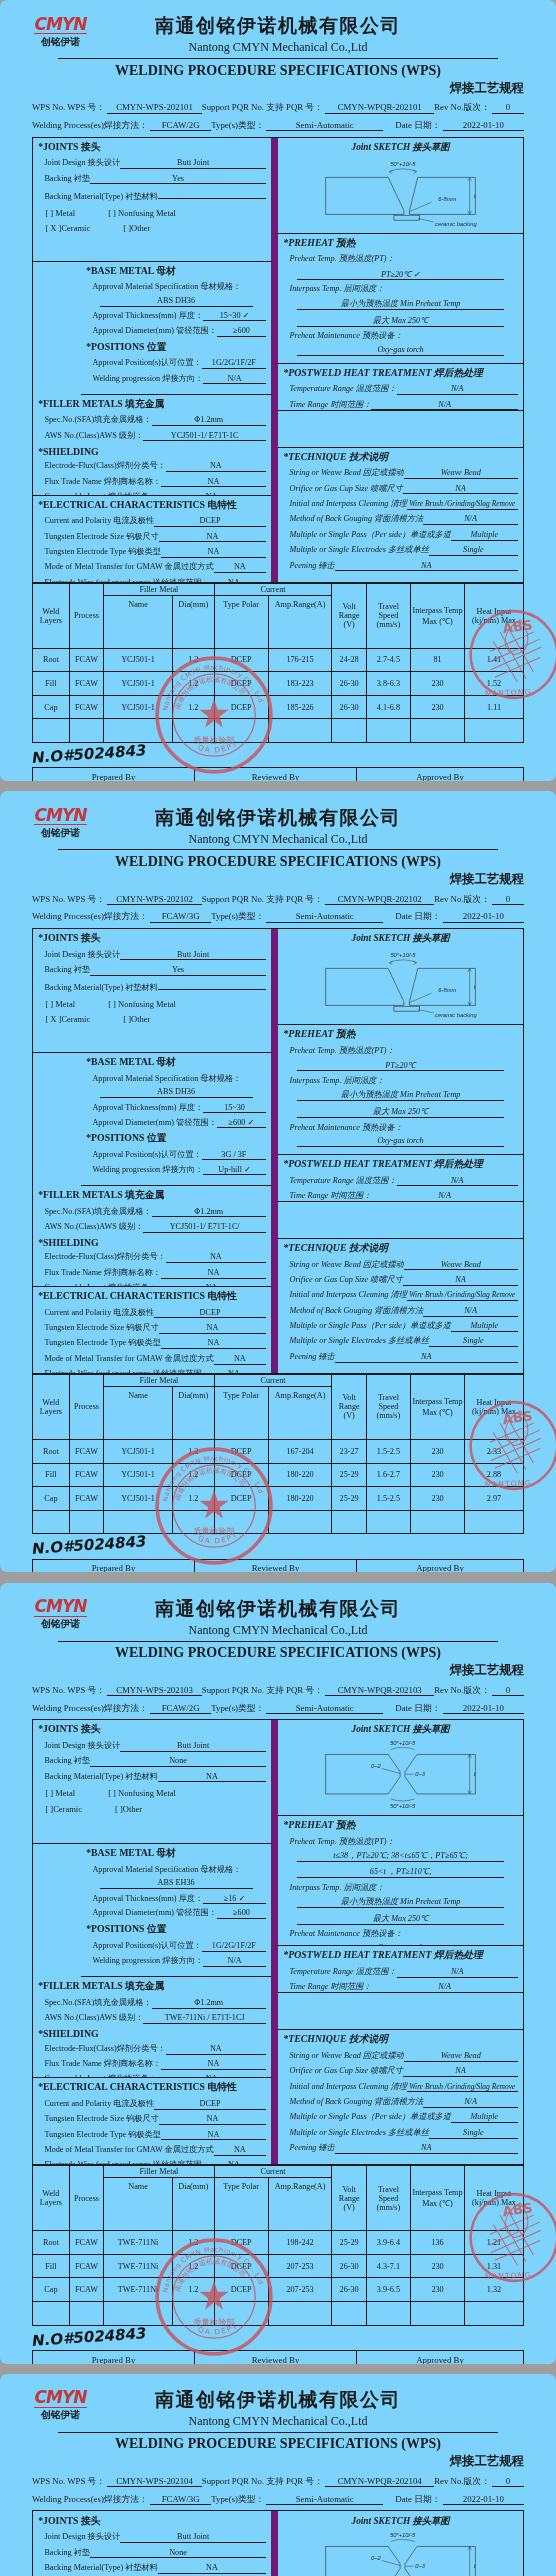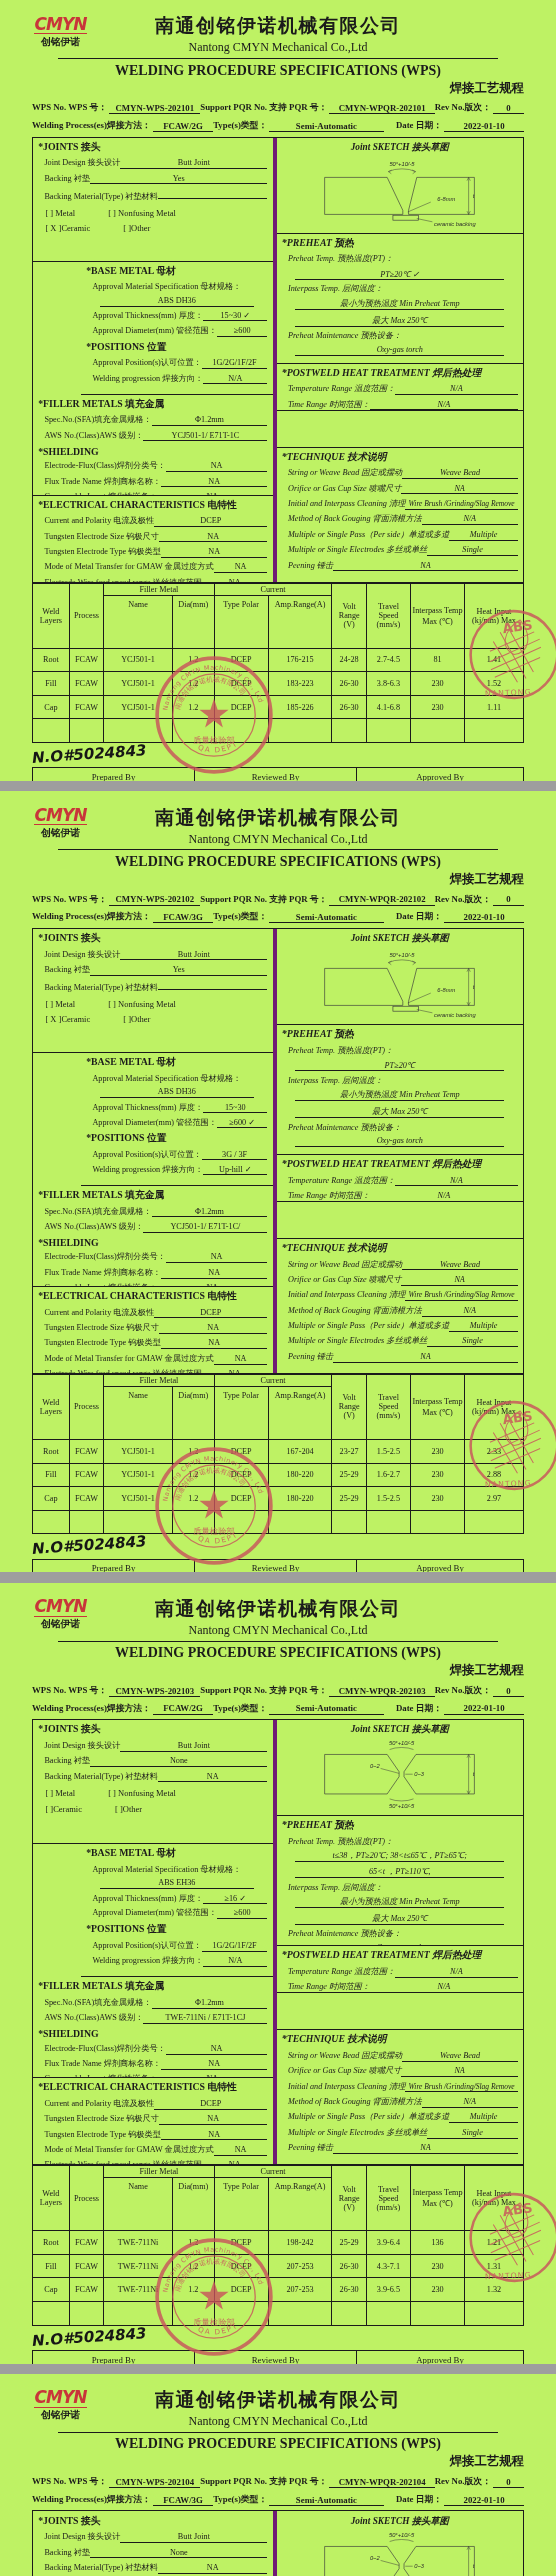--- a/index.html
+++ b/index.html
@@ -1,35 +1,35 @@
 <!DOCTYPE html>
 <html style="font-size:8.2px"><head>
 <meta charset="utf-8">
 <style>
   html,body{margin:0;padding:0;background:#9e9e9e;width:556px;font-family:"Liberation Serif",serif;}
   #pages{width:556px;}
-  .page{position:relative;width:556px;height:781px;background:#bef264;overflow:hidden;color:#1b1b1b;}
+  .page{position:relative;width:556px;height:781px;background:#7dd3fc;overflow:hidden;color:#1b1b1b;border-radius:7px;}
   .page + .page{margin-top:10.3px;}
   .inner{padding:13.4px 32px 0 32px;}
   
   .logo{position:absolute;left:30px;top:15.5px;width:61px;text-align:center;}
   .logo-mark{font-family:"DejaVu Sans",sans-serif;font-weight:bold;font-style:italic;font-size:17px;line-height:1;color:#c8353a;letter-spacing:-1px;border-bottom:1.5px solid #c8353a;display:inline-block;padding:0 1px 0.5px;}
   .logo-cn{font-size:9.8px;font-weight:bold;margin-top:1.5px;}
   
   .company-cn{text-align:center;font-size:19px;font-weight:bold;letter-spacing:1.5px;}
   .company-en{text-align:center;font-size:12px;margin-top:1px;}
   .rule{border-bottom:1.5px solid #1b1b1b;margin:2.6px 26px 3.6px;}
   .doc-title{text-align:center;font-size:14px;font-weight:bold;}
   .doc-title-cn{text-align:right;font-size:12.4px;font-weight:bold;margin-top:1px;}
-  .meta{display:flex;align-items:flex-end;font-size:8.8px;margin-top:5.7px;white-space:nowrap;font-weight:bold;}
+  .meta{display:flex;align-items:flex-start;font-size:8.8px;margin-top:5.7px;white-space:nowrap;}
   .meta .l{padding-right:2.1px;}
   .meta .v{border-bottom:0.8px solid #1b1b1b;text-align:center;padding:0 3.1px;min-height:10.3px;}
   
   .form{display:flex;border:1px solid #1b1b1b;margin-top:4.6px;}
-  .colL{width:49.3%;border-right:4px solid #701a75;}
+  .colL{width:49.3%;border-right:7px solid #701a75;}
   .colR{width:50.7%;font-style:italic;}
   .box{border-bottom:1px solid #1b1b1b;padding:3.1px 5.2px 1px;box-sizing:border-box;overflow:hidden;}
   .colL .box:last-child,.colR .box:last-child{border-bottom:none;}
   .bt{font-size:9.8px;font-weight:bold;}
   .bt.mt{margin-top:4.1px;}
   .fl{display:flex;align-items:baseline;font-size:8.2px;margin-top:3.6px;padding-left:6.2px;}
   .fl .l{white-space:nowrap;}
   .fl .u{flex:1;border-bottom:0.8px solid #1b1b1b;text-align:center;min-height:9.8px;padding:0 2.1px;white-space:nowrap;}
   .center-u{border-bottom:0.8px solid #1b1b1b;text-align:center;margin:3.6px 13.4px 0;font-size:8.2px;min-height:9.8px;}
   .cb{display:flex;gap:33px;font-size:8.5px;margin-top:5.7px;padding-left:7.2px;}

